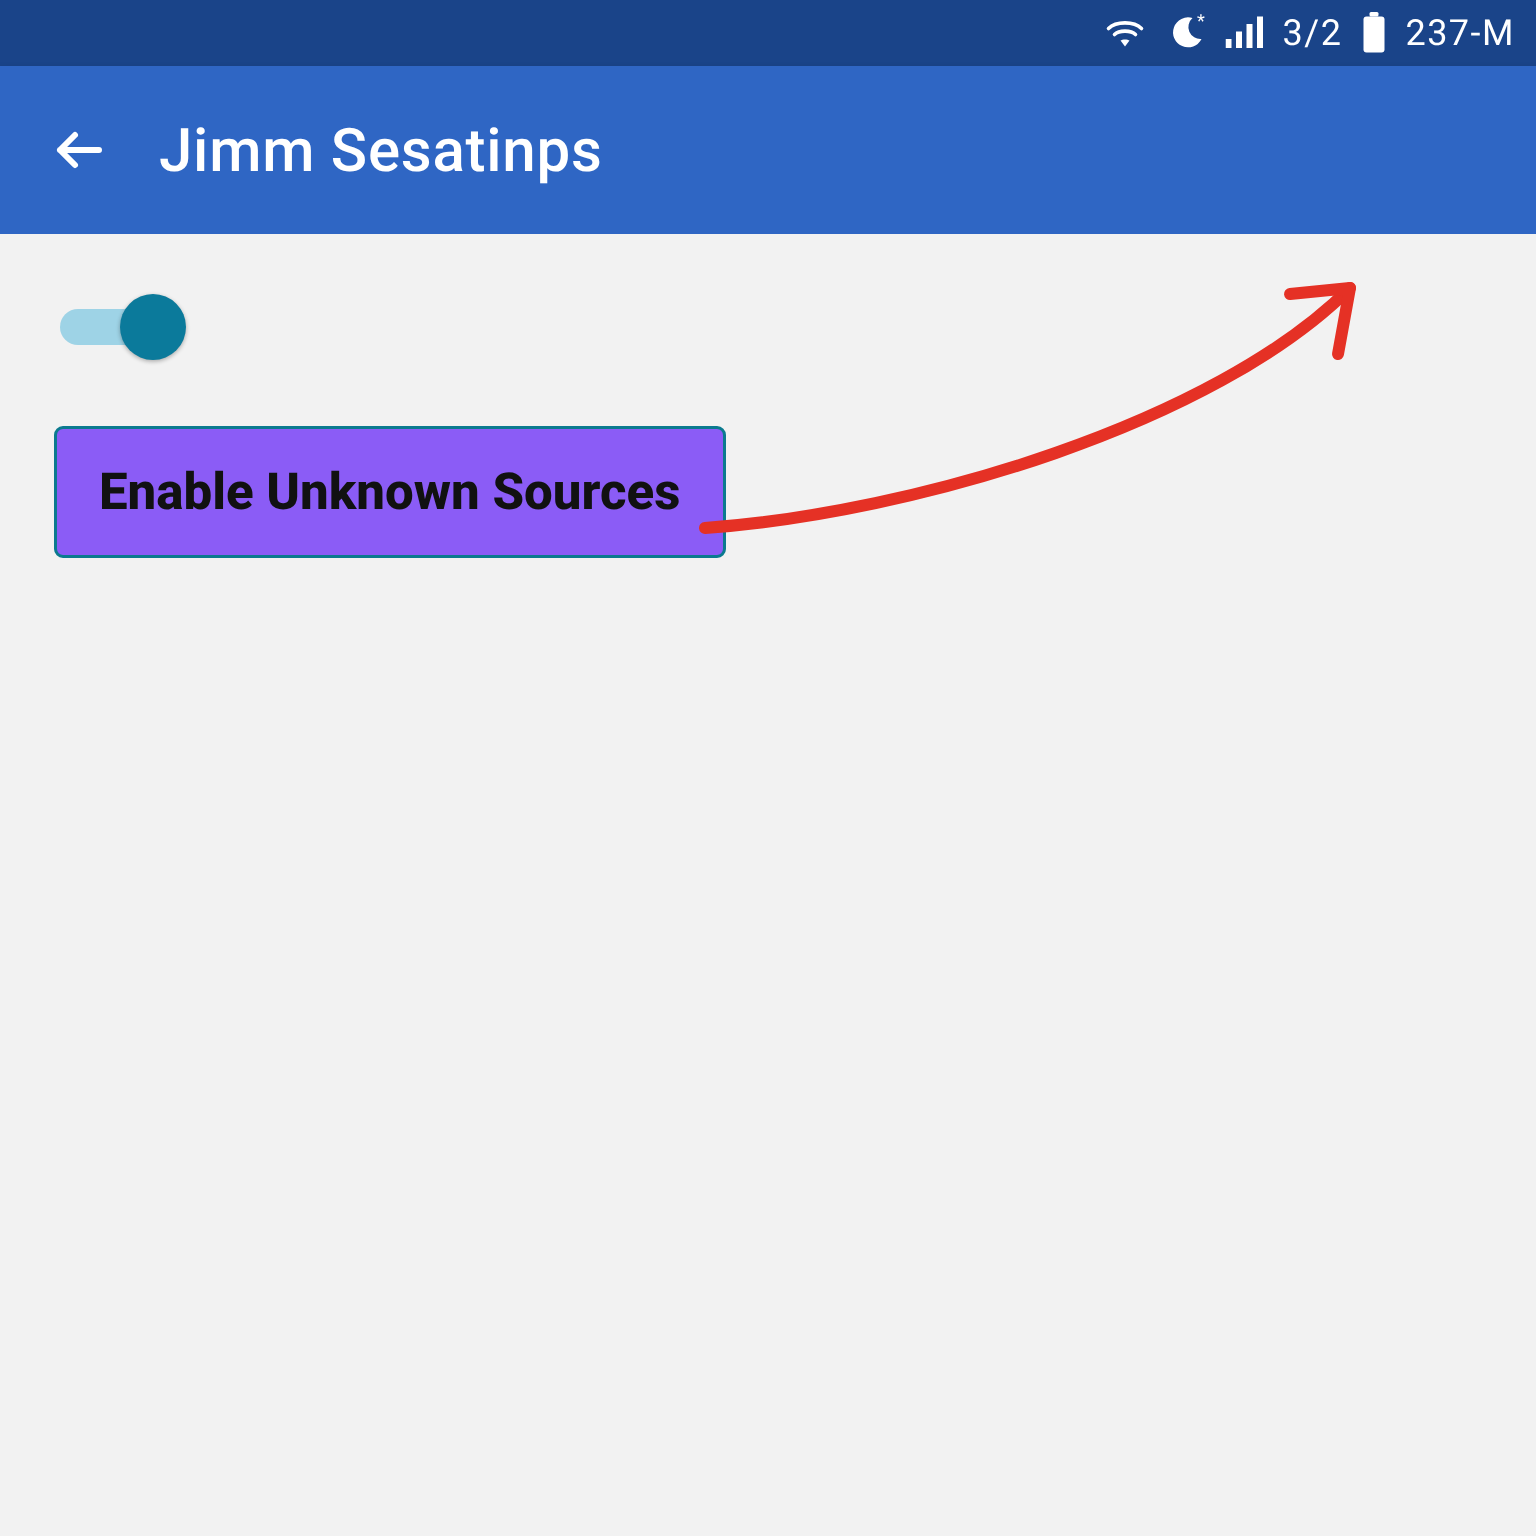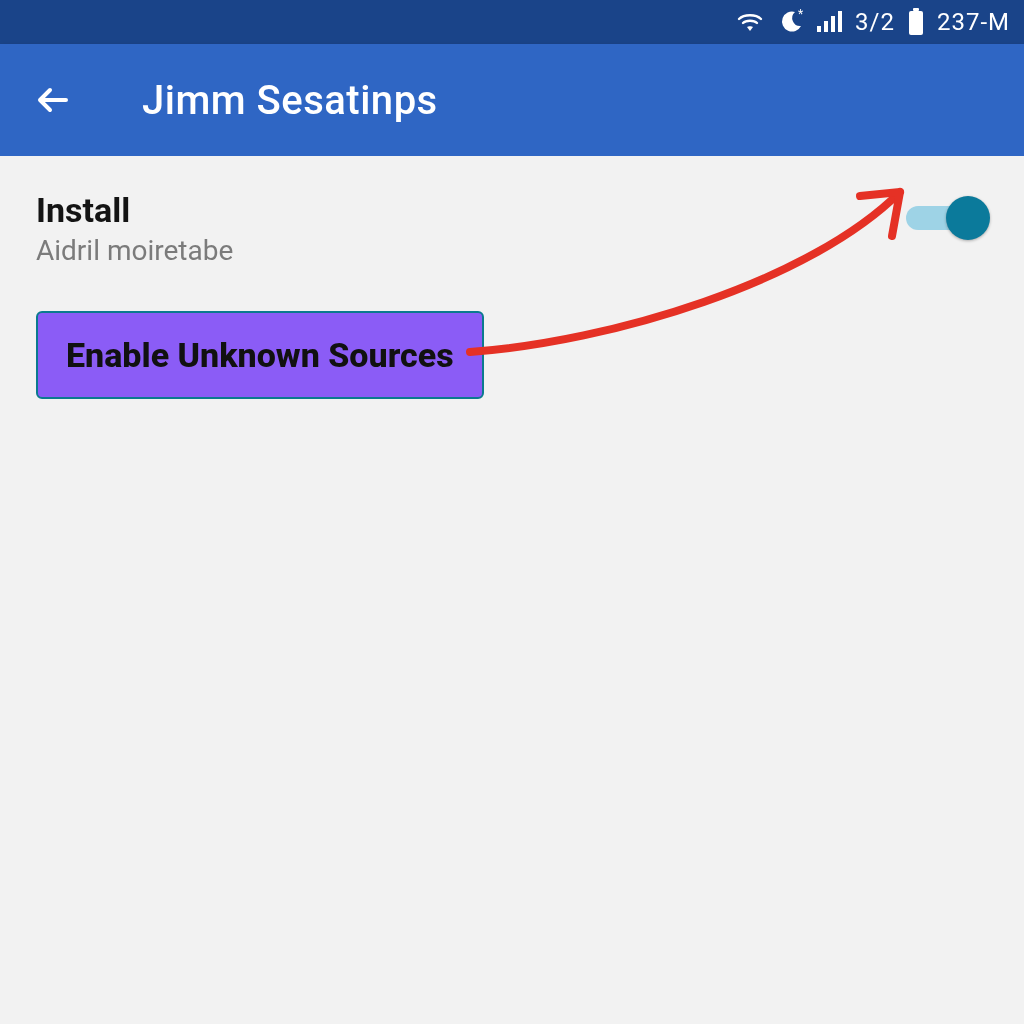--- a/index.html
+++ b/index.html
@@ -20,21 +20,21 @@
     .status-bar .icon { display: inline-flex; align-items: center; }
     .status-bar .txt { font-size: 24px; letter-spacing: 1px; }
 
     .app-bar {
       height: 112px;
       background: #2f66c4;
       color: #fff;
       display: flex;
       align-items: center;
       padding: 0 30px;
-      gap: 68px;
+      gap: 32px;
       box-shadow: 0 3px 6px rgba(0,0,0,0.25);
       position: relative;
     }
     .app-bar .back { width: 44px; height: 44px; display: flex; align-items: center; justify-content: center; cursor: pointer; }
     .app-bar .title { font-size: 40px; font-weight: 500; letter-spacing: 0.5px; }
 
     .content { padding: 34px 36px; background: #f2f2f2; height: calc(1024px - 44px - 112px); position: relative; }
 
     .setting-row { display: flex; align-items: flex-start; justify-content: space-between; }
     .setting-text .t1 { font-size: 34px; font-weight: 700; color: #141414; }
@@ -117,24 +117,20 @@
     <svg width="40" height="40" viewBox="0 0 40 40">
       <path d="M34 20 H8 M8 20 L18 10 M8 20 L18 30" stroke="#fff" stroke-width="4" stroke-linecap="round" stroke-linejoin="round" fill="none"></path>
     </svg>
   </div>
   <div class="title">Jimm Sesatinps</div>
 </div>
 
 <div class="content">
 
   <div class="setting-row">
-    <div class="setting-text">
-      <div class="t1">Install</div>
-      <div class="t2">Aidril moiretabe</div>
-    </div>
     <div class="switch">
       <div class="track"></div>
       <div class="thumb"></div>
     </div>
   </div>
 
   <div class="callout-box">
     <span class="lbl">Enable Unknown Sources</span>
   </div>
 

